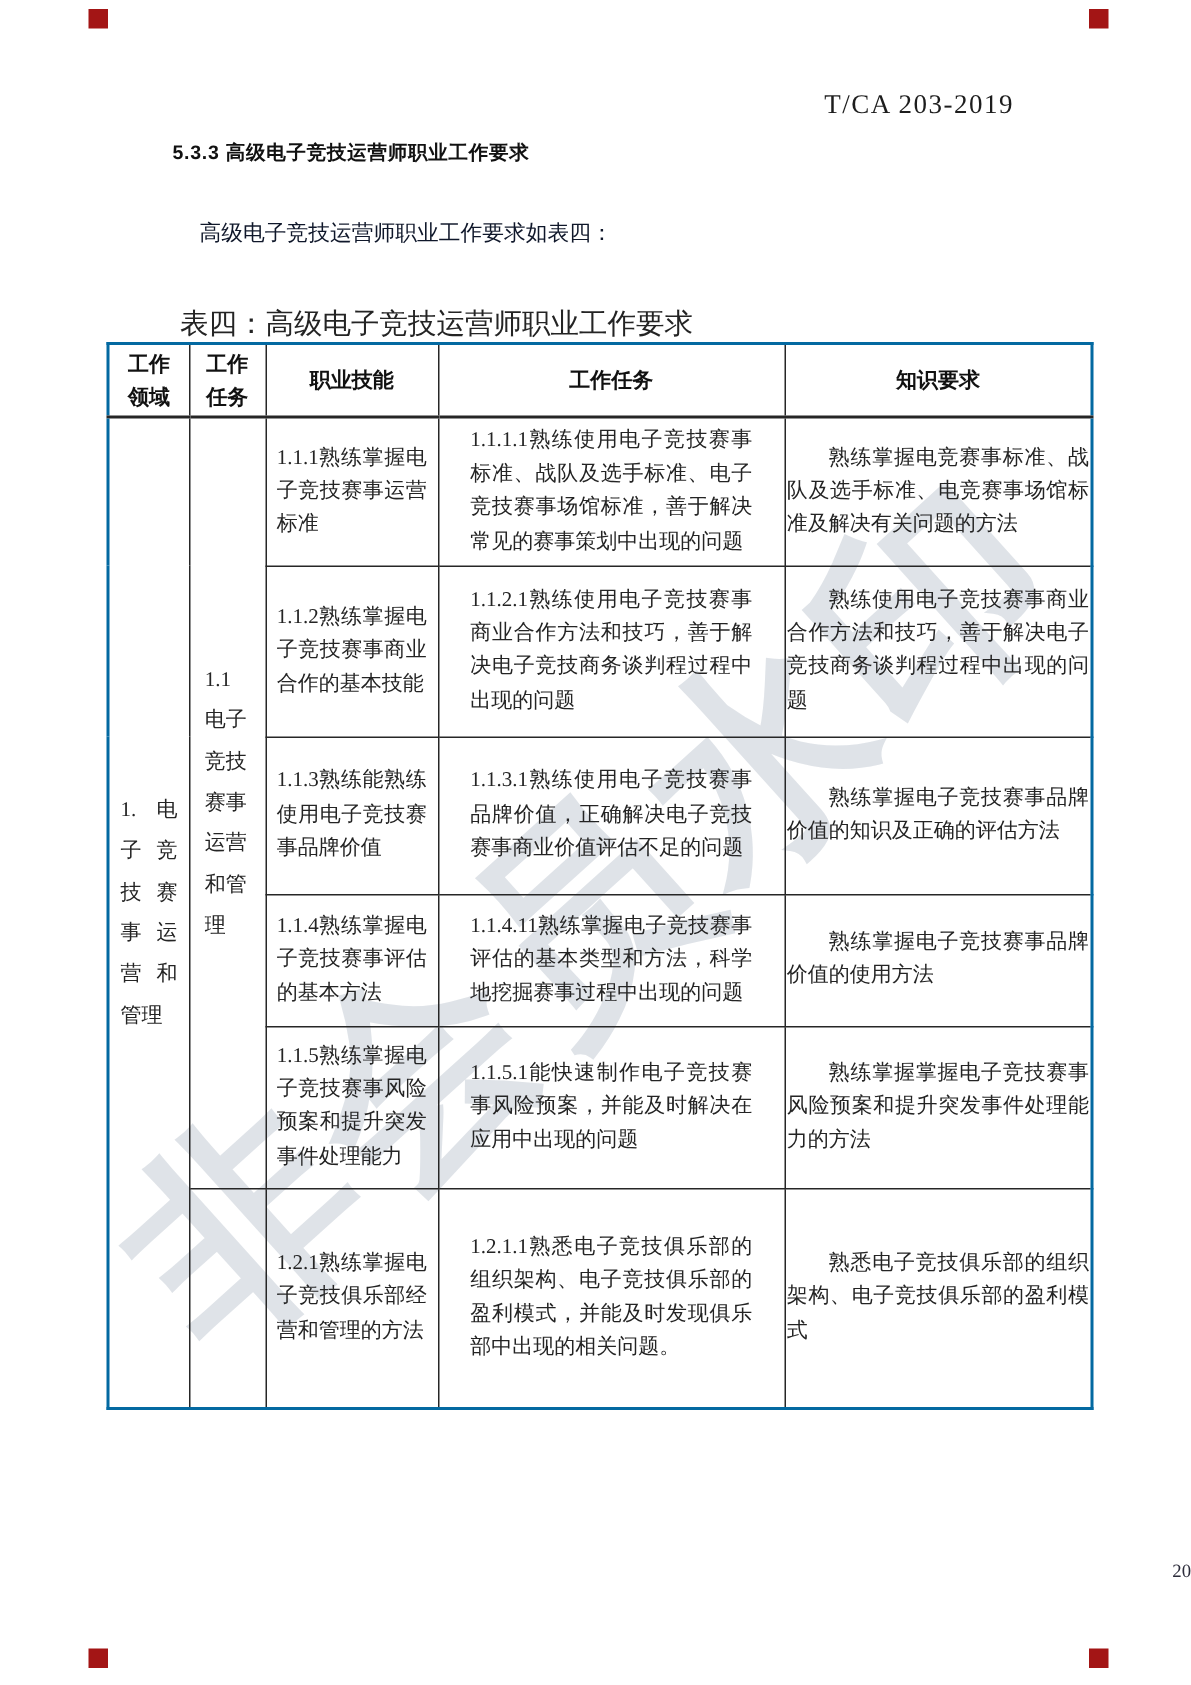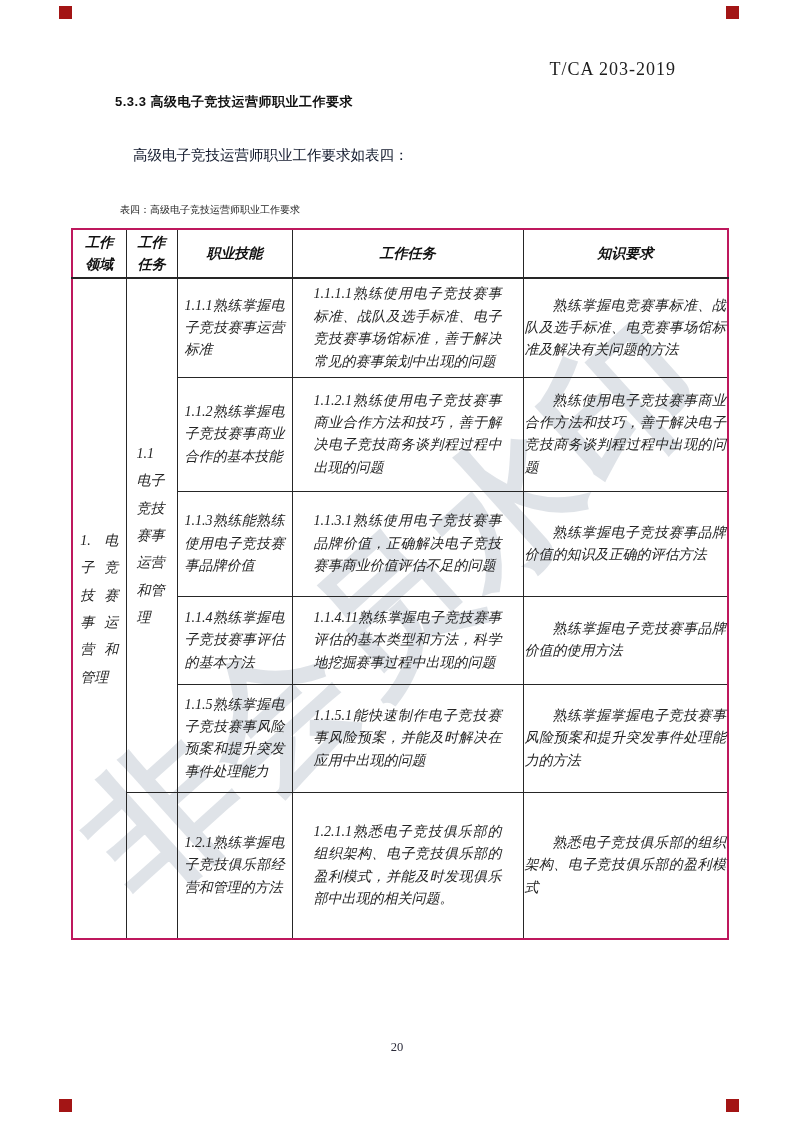--- a/index.html
+++ b/index.html
@@ -25,27 +25,27 @@
   .content{position:relative;z-index:1;}
   .doc-code{
     position:absolute;top:59px;right:118px;font-size:18px;letter-spacing:1px;
     font-family:"Liberation Serif","DejaVu Serif",serif;color:#1d1d1d;
   }
   .heading{
     position:absolute;top:93px;left:115px;margin:0;font-size:13px;font-weight:bold;
     font-family:"Liberation Sans","DejaVu Sans",sans-serif;color:#111;letter-spacing:0.5px;
   }
   .intro{position:absolute;top:146px;left:133px;margin:0;font-size:14.5px;color:#0f172a;}
-  .caption{position:absolute;top:203px;left:120px;margin:0;font-size:10px;color:#242424;}
+  .caption{position:absolute;top:203px;left:120px;margin:0;font-size:19px;color:#242424;}
   table.req-table{
     position:absolute;left:71px;top:228px;width:656px;
     border-collapse:collapse;table-layout:fixed;background:transparent;
     font-size:14px;color:#242424;
   }
-  table.req-table{border:2px solid #be185d;font-style:italic;}
+  table.req-table{border:2px solid #0369a1;}
   .req-table th{
     border:1px solid #262626;border-bottom:2px solid #262626;
     font-family:"Liberation Sans","DejaVu Sans",sans-serif;font-weight:bold;
     font-size:14px;color:#111;text-align:center;vertical-align:middle;
     padding:2px 10px;line-height:1.55;word-break:break-all;
   }
   .req-table td{
     border:1px solid #262626;vertical-align:middle;
     line-height:1.6;word-break:break-all;background:transparent;
   }
@@ -61,21 +61,21 @@
     line-height:1.95;word-break:break-all;
   }
   .narrow-block2{
     display:inline-block;width:30px;text-align:left;
     line-height:1.95;word-break:break-all;
   }
   td.skill-cell{padding:4px 7px;text-align:justify;}
   td.req-cell{padding:4px 21px;text-align:justify;}
   td.know-cell{padding:4px 1px;text-align:justify;text-indent:2em;}
   .page-number{
-    position:absolute;top:1040px;left:0;width:100%;text-align:center;
+    position:absolute;top:1040px;left:0;width:100%;text-align:right;
     font-size:12.5px;color:#2b2b3a;
   }
 </style>
 </head>
 <body>
 
 <div class="page">
 
   <div class="corner-mark tl"></div>
   <div class="corner-mark tr"></div>

